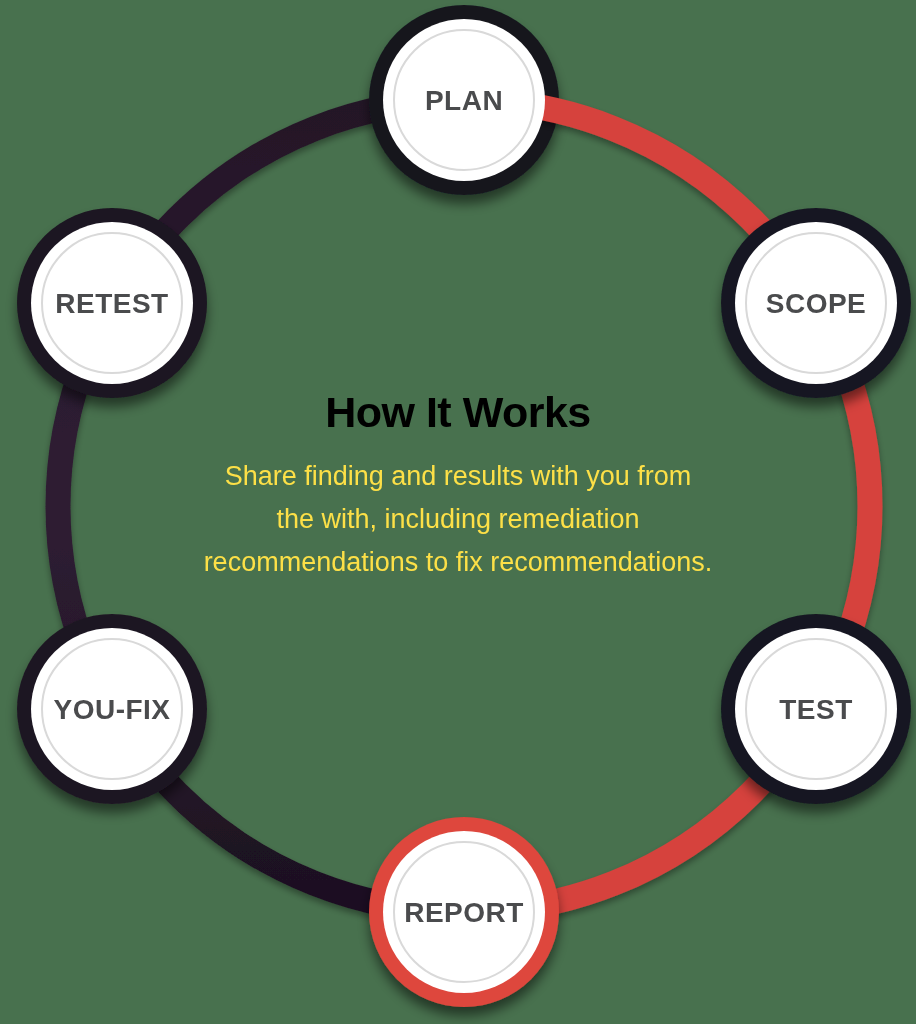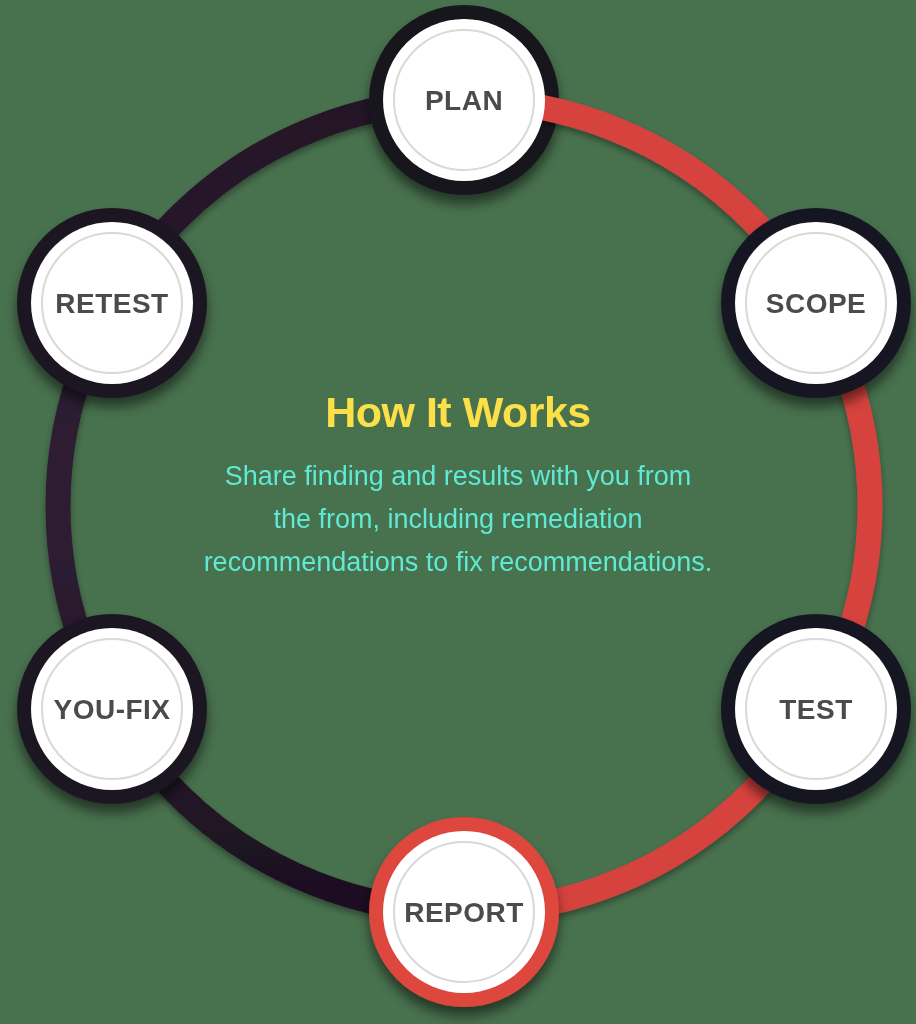--- a/index.html
+++ b/index.html
@@ -24,28 +24,28 @@
     position: absolute;
     left: 0;
     top: 388px;
     width: 916px;
     text-align: center;
     pointer-events: none;
   }
   .center-text .title {
     font-size: 43px;
     font-weight: 800;
-    color: #fde047;
+    color: #000000;
     letter-spacing: -0.5px;
     margin: 0 0 18px 0;
   }
   .center-text .desc-line {
     font-size: 27px;
     line-height: 43px;
-    color: #5eead4;
+    color: #fde047;
   }
 </style>
 </head>
 <body>
 
 <div class="stage" style="background: rgb(72, 113, 78);">
 
   <svg width="916" height="1024" viewBox="0 0 916 1024">
     <defs>
       <linearGradient id="darkGrad" x1="0" y1="0" x2="0" y2="1">
@@ -104,18 +104,18 @@
       <circle cx="112" cy="303" r="81" fill="#ffffff"></circle>
       <circle cx="112" cy="303" r="70" fill="none" stroke="#d9d9d9" stroke-width="2"></circle>
       <text x="112" y="303" text-anchor="middle" dominant-baseline="central" class="node-label" fill="#4a4b4d">RETEST</text>
     </g>
   </svg>
 
   <div class="center-text">
     <div class="title">How It Works</div>
     <div class="desc">
       <div class="desc-line">Share finding and results with you from</div>
-      <div class="desc-line">the from, including remediation</div>
+      <div class="desc-line">the with, including remediation</div>
       <div class="desc-line">recommendations to fix recommendations.</div>
     </div>
   </div>
 
 </div>
 
 </body></html>

